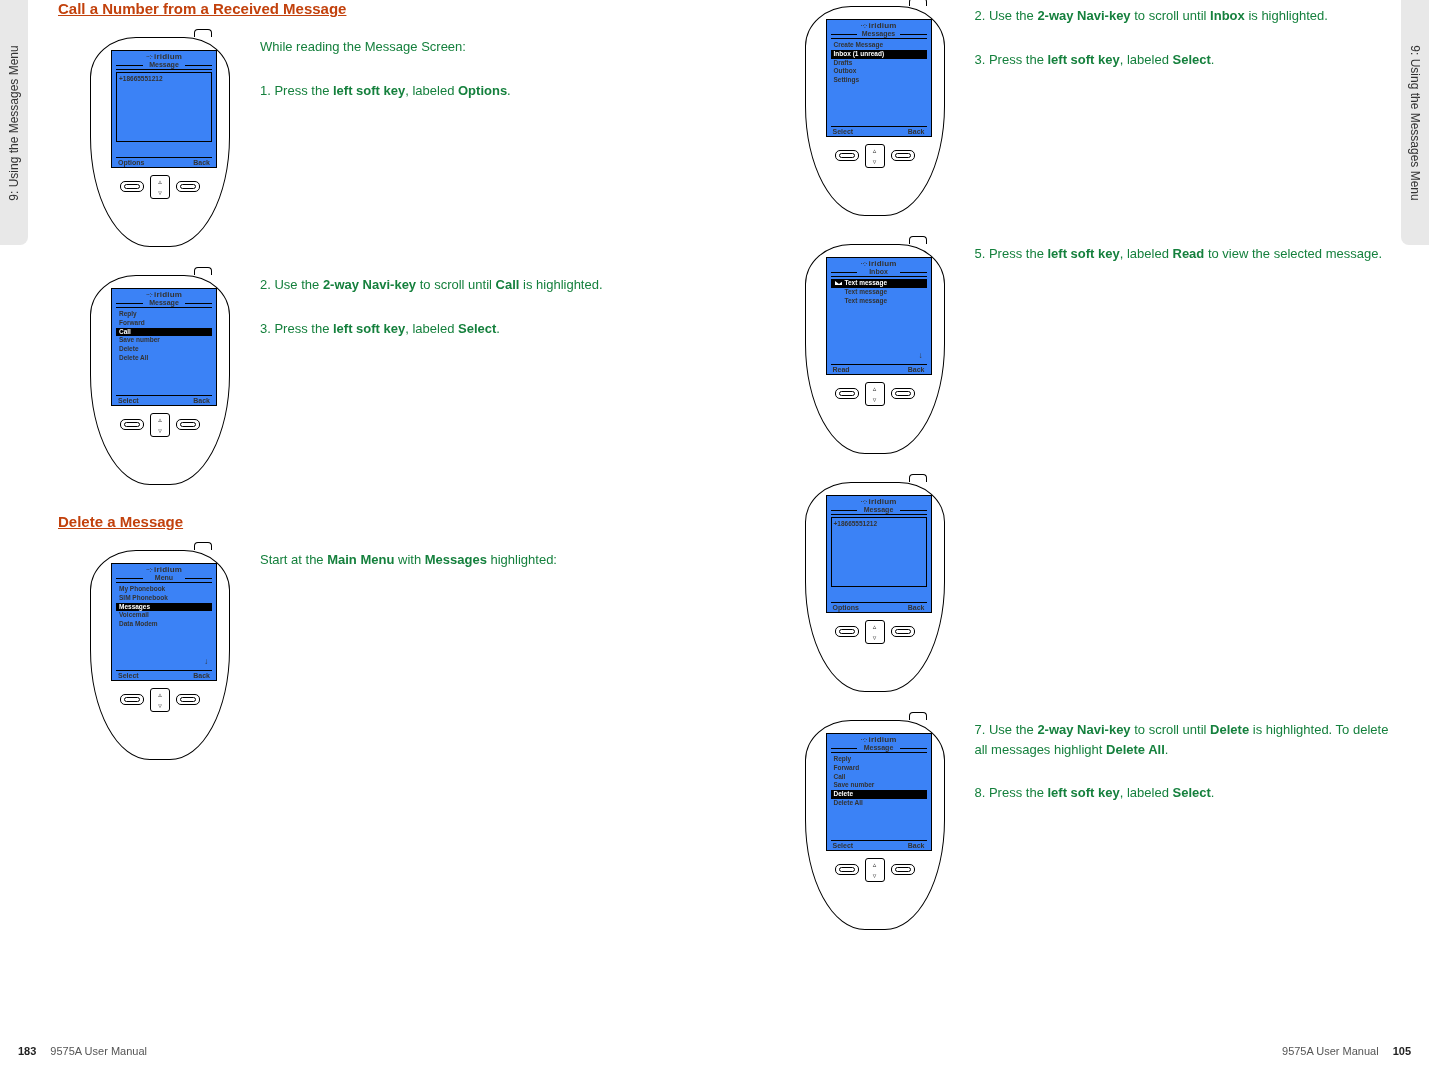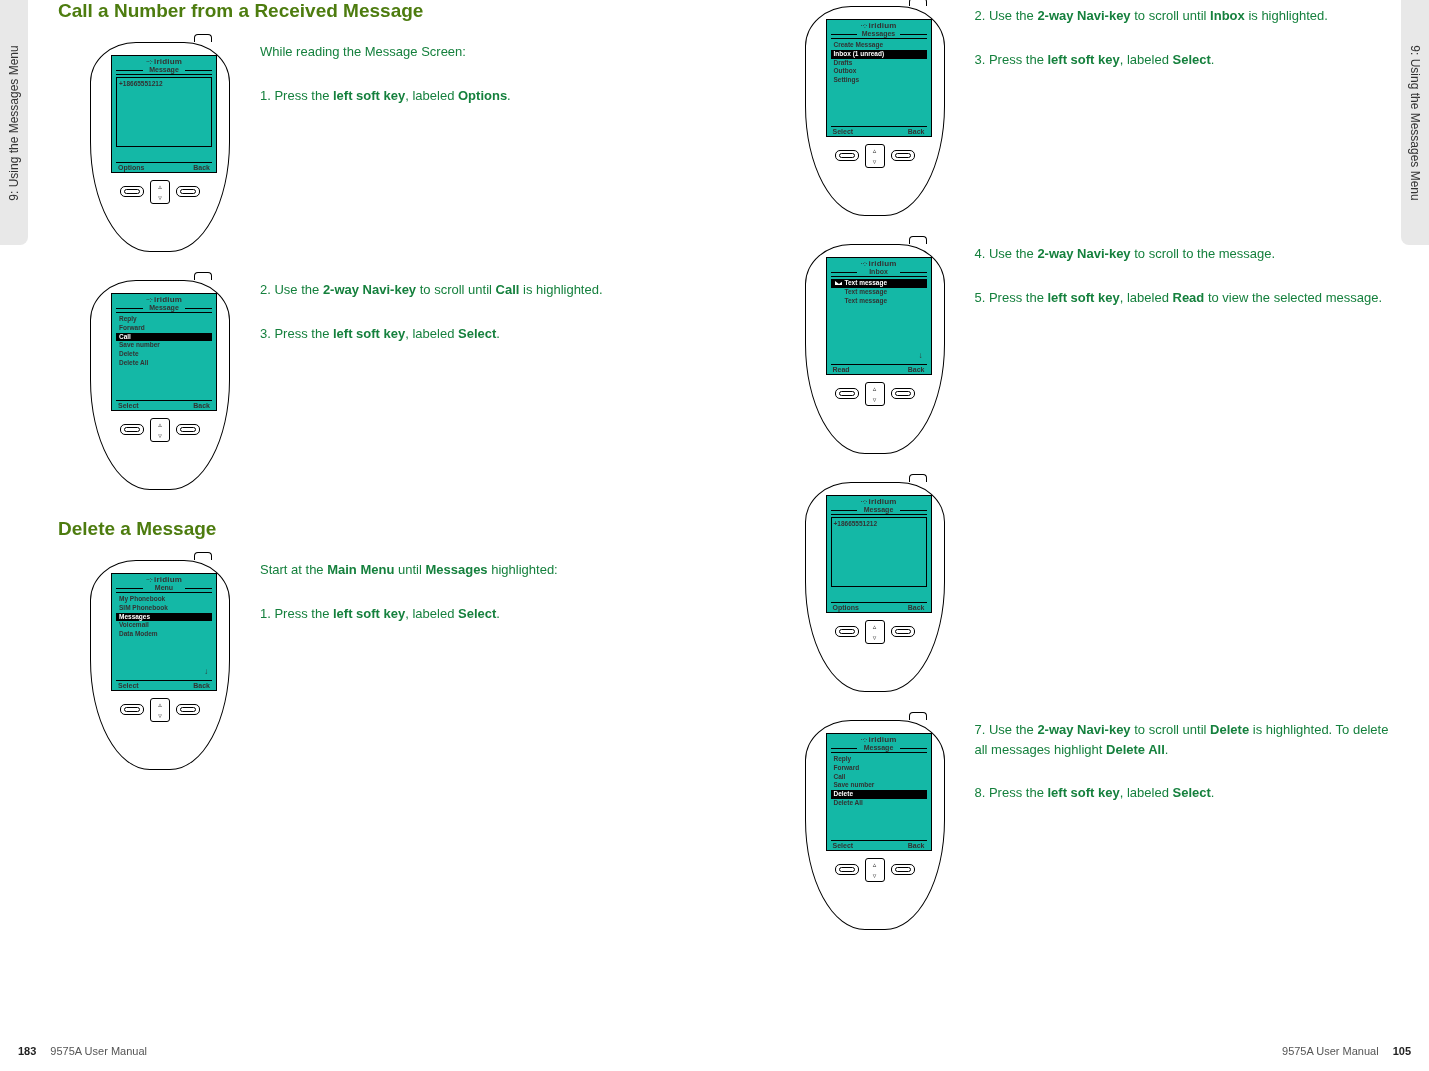--- a/index.html
+++ b/index.html
@@ -39,24 +39,25 @@
     transform: rotate(-90deg);
     white-space: nowrap;
     font-size: 12px;
     color: #333;
     font-weight: 500;
   }
   .side-tab-right span { transform: rotate(90deg); }
 
   .section-title {
     font-weight: 700;
-    font-size: 19px;
-    color: #4d7c0f;
+    font-size: 15px;
+    color: #c2410c;
     margin-bottom: 20px;
     margin-left: 18px;
+    text-decoration: underline;
   }
 
   .row {
     display: flex;
     align-items: flex-start;
     margin-bottom: 28px;
   }
   .row .instructions {
     flex: 1;
     padding-left: 30px;
@@ -94,21 +95,21 @@
     right: 18px;
     background:#fff;
   }
   .screen {
     position: absolute;
     top: 12px;
     left: 20px;
     right: 12px;
     height: 118px;
     border: 1px solid #000;
-    background: #14b8a6;
+    background: #3b82f6;
   }
   .logo {
     font-size: 8px;
     text-align: center;
     padding: 1px 0 0 0;
     letter-spacing: 0.2px;
     font-weight: bold;
   }
   .logo::before { content: "··:·"; font-weight: normal; letter-spacing: -1px; margin-right: 2px;}
   .scr-title {
@@ -351,24 +352,21 @@
                   <span>▵</span>
                   <span>▿</span>
                 </div>
               <div class="soft-btn"></div>
             </div>
           </div>
         </div>
       </div>
       <div class="instructions">
         <p>
-          <span>Start at the </span><strong>Main Menu</strong><span> until </span><strong>Messages</strong><span> highlighted:</span>
-        </p>
-        <p>
-          <span>1. Press the </span><strong>left soft key</strong><span>, labeled </span><strong>Select</strong><span>.</span>
+          <span>Start at the </span><strong>Main Menu</strong><span> with </span><strong>Messages</strong><span> highlighted:</span>
         </p>
       </div>
     </div>
 
     <div class="footer">
       <span class="pg">183</span>
       <span>9575A User Manual</span>
     </div>
   </div>
 
@@ -442,23 +440,20 @@
               <div class="center-btn">
                   <span>▵</span>
                   <span>▿</span>
                 </div>
               <div class="soft-btn"></div>
             </div>
           </div>
         </div>
       </div>
       <div class="instructions">
-        <p>
-          <span>4. Use the </span><strong>2-way Navi-key</strong><span> to scroll to the message.</span>
-        </p>
         <p>
           <span>5. Press the </span><strong>left soft key</strong><span>, labeled </span><strong>Read</strong><span> to view the selected message.</span>
         </p>
       </div>
     </div>
 
     <div class="row">
       <div class="phone">
         <div class="antenna"></div>
         <div class="phone-body">

